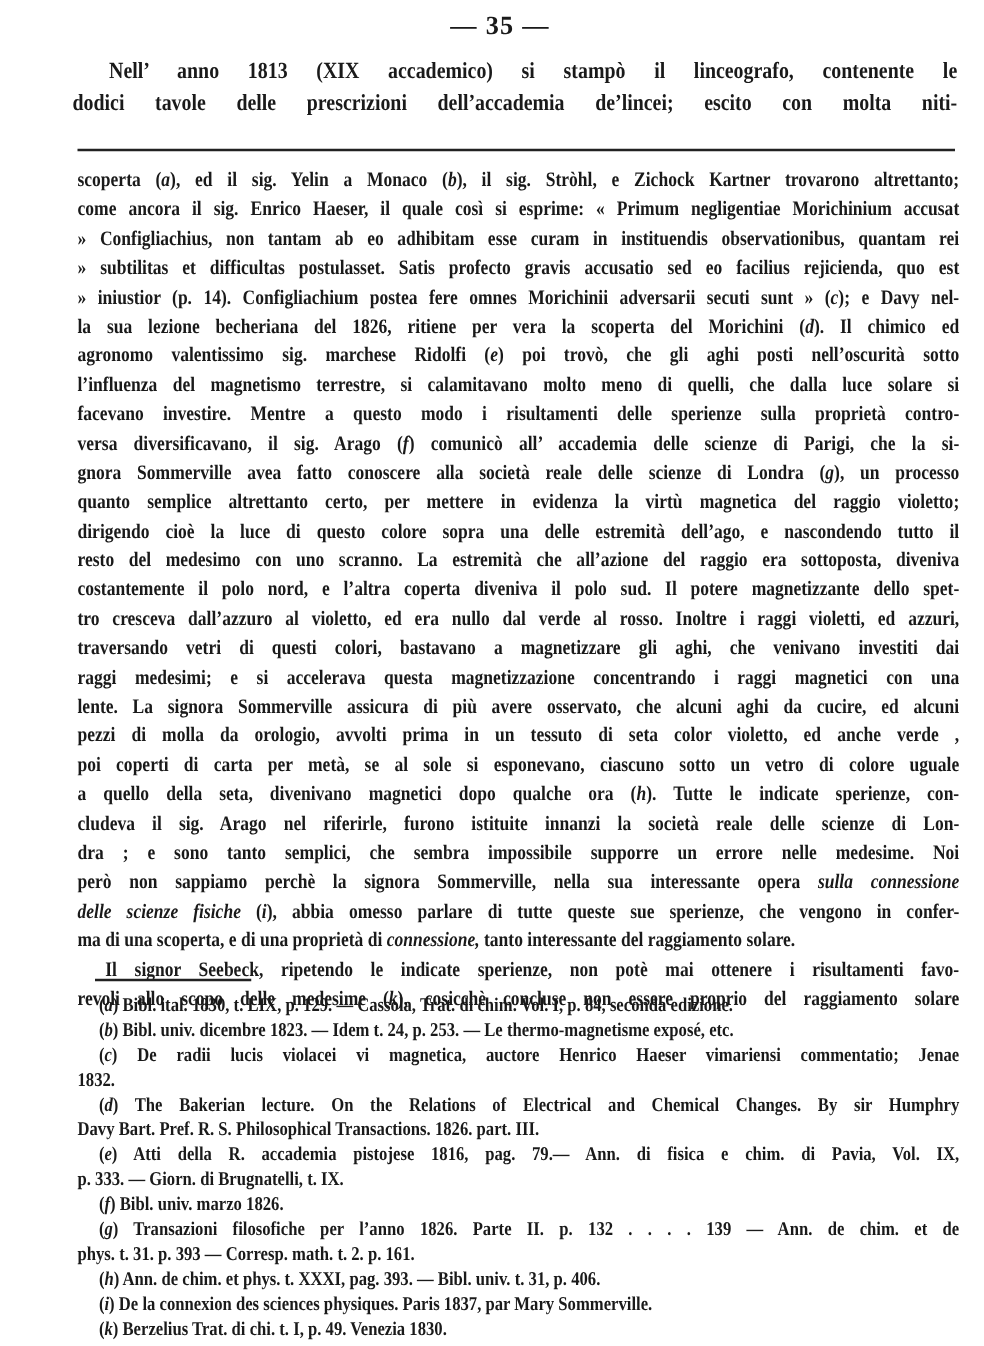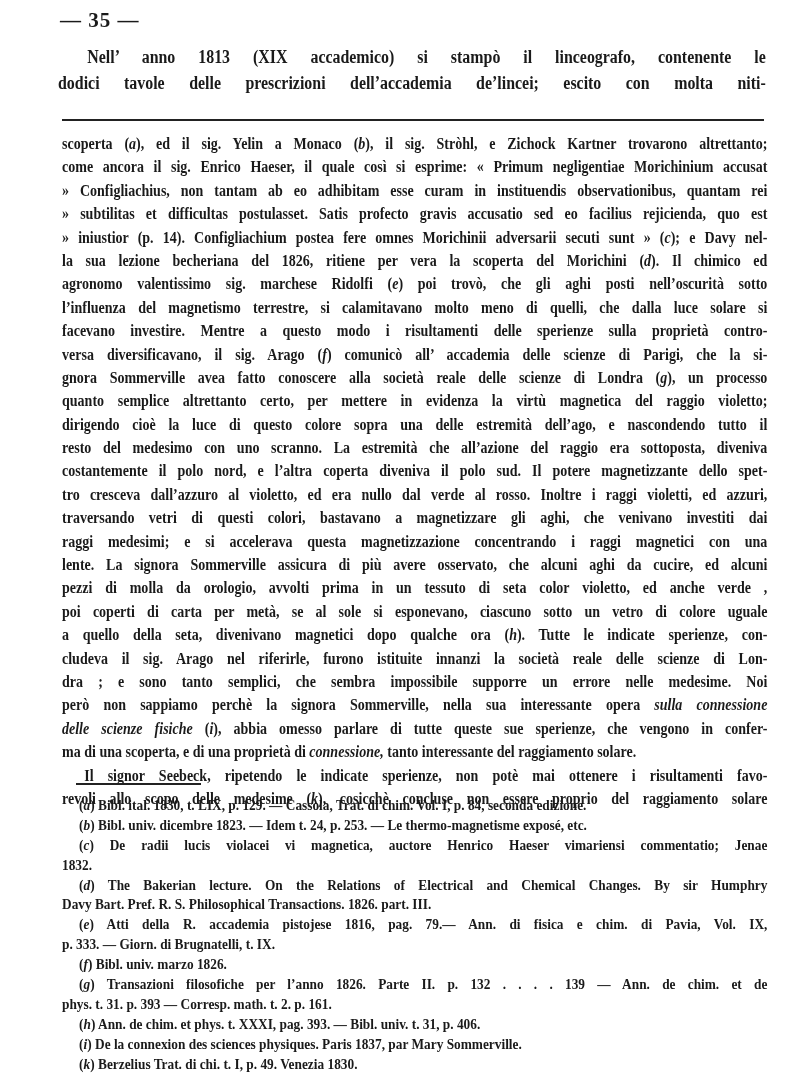--- a/index.html
+++ b/index.html
@@ -19,21 +19,21 @@
       position: absolute;
       left: 0; top: 0;
       width: 787px;
       height: 1077px;
     }
     .page-number {
       position: absolute;
       top: 8px;
       left: 0;
       width: 740px;
-      text-align: left;
+      text-align: center;
       padding-left: 60px;
       box-sizing: border-box;
       font-size: 21px;
       font-weight: bold;
       letter-spacing: 1px;
     }
     .main-para {
       position: absolute;
       left: 58px;
       width: 708px;

